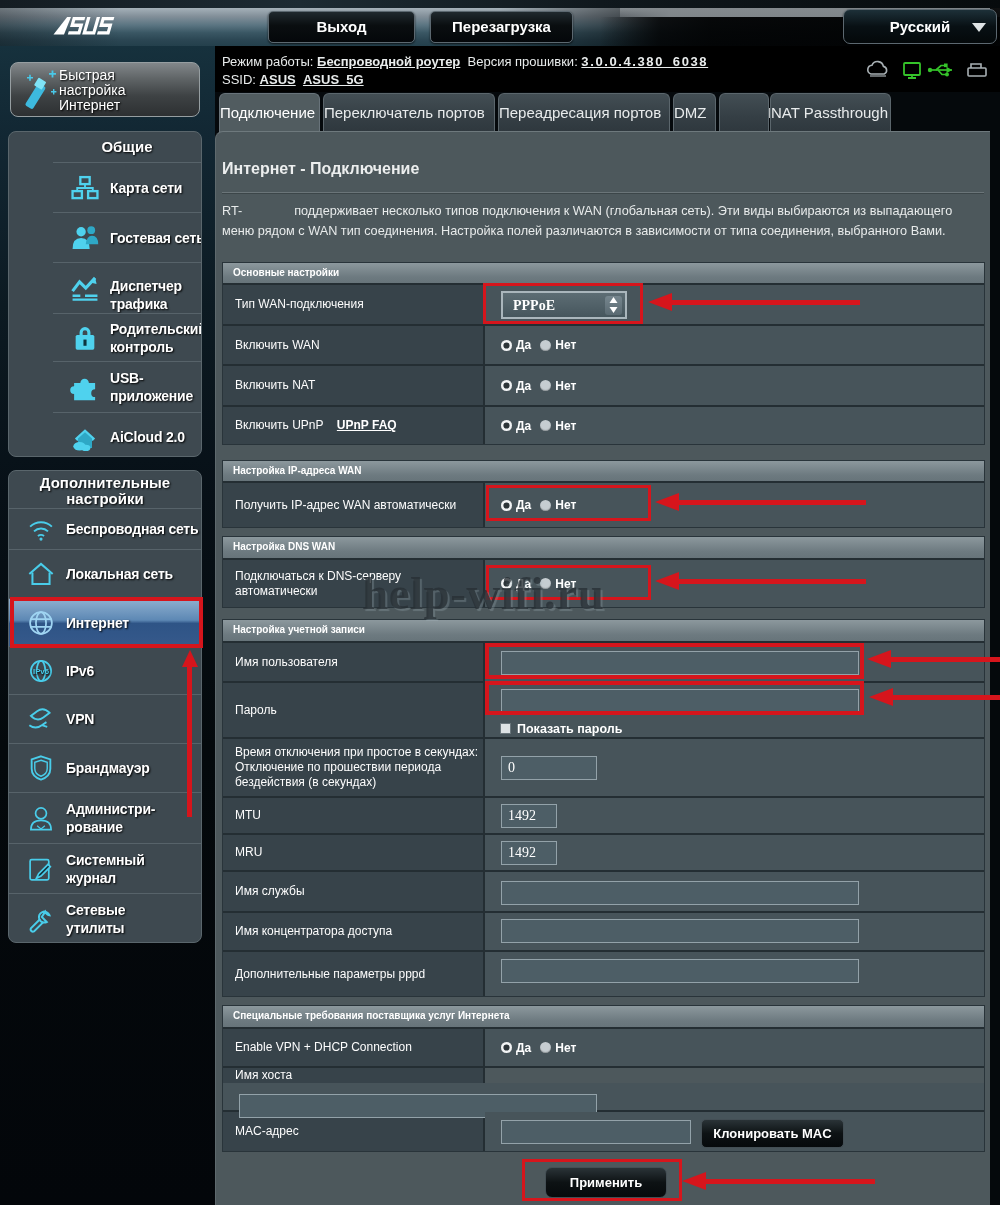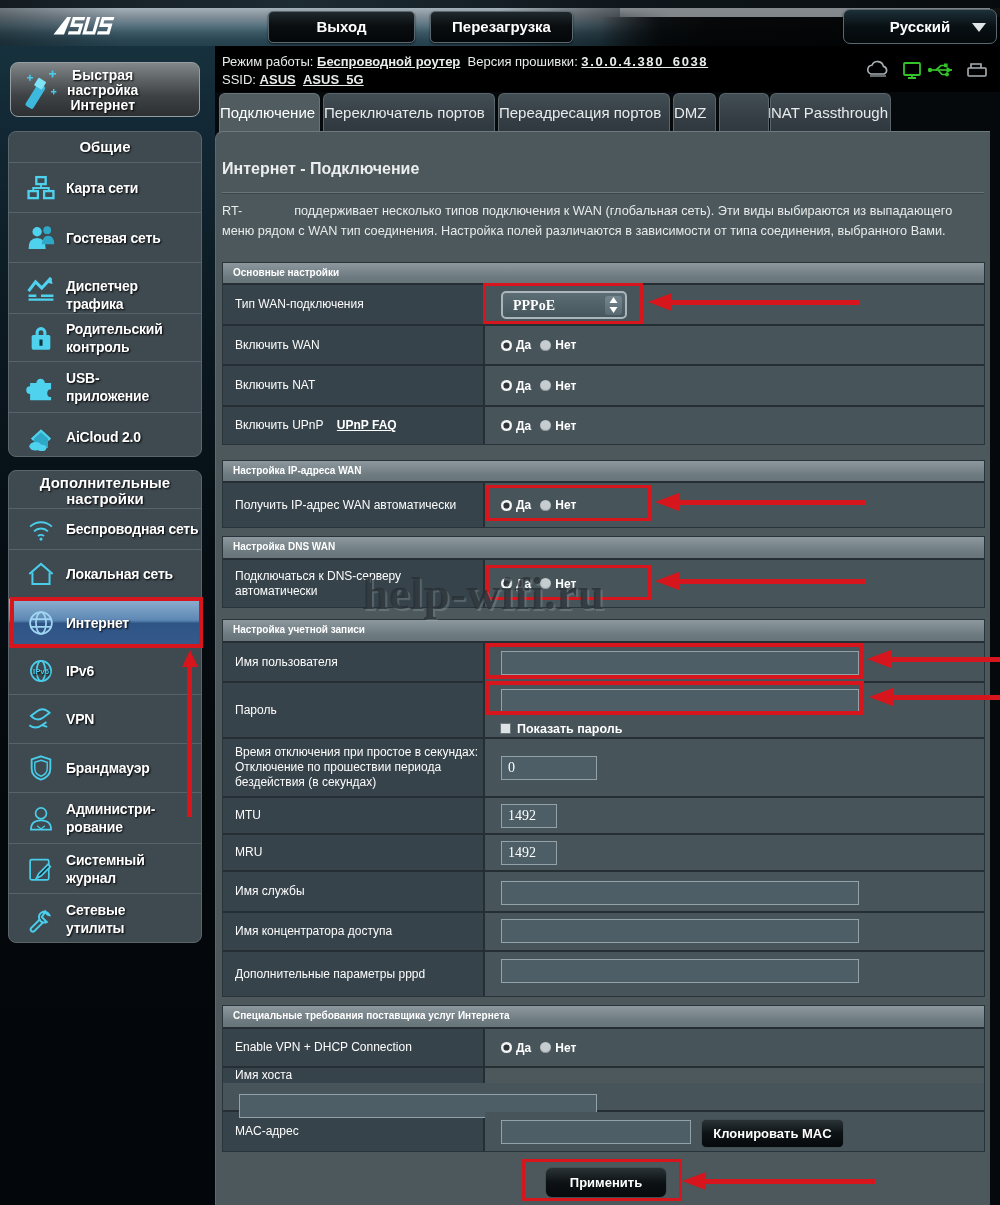--- a/index.html
+++ b/index.html
@@ -60,39 +60,39 @@
 
 .radios{position:absolute;left:16px;top:50%;transform:translateY(-50%);
   color:#fff;font-size:12px;font-weight:bold;white-space:nowrap;}
 .rad{display:inline-block;width:11px;height:11px;border-radius:50%;vertical-align:-1.5px;}
 .rad.on{background:#f2f4f5;box-shadow:inset 0 0 0 2.4px #f2f4f5, inset 0 0 0 6px #2c3438;}
 .rad.off{background:#c6cdd1;box-shadow:inset 0 -1px 1px rgba(0,0,0,.25);}
 .rlab{margin:0 9px 0 4px;}
 input.txt{position:absolute;background:#4d5e66;border:1px solid #93a2a9;color:#fff;
   font-family:"Liberation Serif",serif;font-size:14px;padding:0 6px;box-sizing:border-box;height:24px;}
 .sel{position:absolute;left:16px;top:6px;width:126px;height:28px;border:2px solid #aab6bc;
-  border-radius:5px;background:linear-gradient(180deg,#5d6d74,#46565d);color:#fff;
+  border-radius:0;background:linear-gradient(180deg,#5d6d74,#46565d);color:#fff;
   font-family:"Liberation Serif",serif;font-weight:bold;font-size:14px;line-height:25px;
   padding-left:10px;box-sizing:border-box;}
 .spin{position:absolute;right:7px;top:4px;width:9px;height:16px;}
 .spinbg{position:absolute;right:3px;top:3px;width:17px;height:19px;border-radius:3px;
   background:linear-gradient(180deg,#76868e,#5a6a72);}
 .cb{position:absolute;width:11px;height:11px;background:#dde2e4;border:1px solid #6a767c;
   box-sizing:border-box;}
 .btn-dark{position:absolute;background:linear-gradient(180deg,#2a3337,#0d1214 50%,#060a0c);
   border:1px solid #444f55;border-radius:5px;color:#fff;font-weight:bold;font-size:13px;
   text-align:center;font-family:"Liberation Sans",sans-serif;}
 a.flink{color:#fff;font-weight:bold;text-decoration:underline;}
 
 #sidebg{left:0;top:46px;width:215px;height:1159px;
   background:linear-gradient(180deg,#16313d 0px,#122733 90px,#0c1a22 260px,#071017 450px,#04090c 700px,#03060a 1159px);}
 #qis{left:10px;top:62px;width:190px;height:55px;border-radius:8px;
   background:linear-gradient(180deg,#82878a 0%,#5f6466 30%,#3e4244 62%,#2d3032 100%);
   border:1px solid #979fa0;border:1px solid #969ea1;box-sizing:border-box;}
-#qis .txt{position:absolute;left:56px;top:5px;color:#fff;font-weight:bold;font-size:14px;line-height:15px;text-shadow:1px 1px 2px #000;text-align:center;}
+#qis .txt{position:absolute;left:48px;top:5px;color:#fff;font-weight:normal;font-size:14px;line-height:15px;text-shadow:1px 1px 2px #000;}
 .spanel{position:absolute;left:8px;width:194px;background:#3e4950;border:1px solid #5a666c;
   border-radius:8px;box-sizing:border-box;overflow:hidden;}
 .shead{color:#fff;font-weight:bold;font-size:15px;text-align:center;
   text-shadow:1px 1px 2px #000;padding-top:6px;}
 .sitem{position:relative;border-top:1px solid #57636a;color:#fff;font-weight:bold;
   font-size:14px;text-shadow:1px 1px 2px #000;display:flex;align-items:center;}
 .sitem .ic{position:absolute;left:17px;top:50%;transform:translateY(-50%);width:30px;height:28px;}
 .sitem .st{margin-left:57px;line-height:18px;white-space:nowrap;letter-spacing:-0.2px;}
 #item-inet{background:linear-gradient(180deg,#8fb0d0 0%,#5d88b4 45%,#2e5486 52%,#36598b 100%);}
 
@@ -305,21 +305,21 @@
         <rect x="12" y="14" width="9" height="26" rx="2" transform="rotate(32 16 27)" fill="#3db9de"></rect>
         <rect x="17" y="10" width="9" height="9" rx="1" transform="rotate(32 21 14)" fill="#7fe3f7"></rect>
         <path d="M8 8 l2.2 0 l0 -2.2 l1.6 0 l0 2.2 l2.2 0 l0 1.6 l-2.2 0 l0 2.2 l-1.6 0 l0 -2.2 l-2.2 0 Z"></path>
         <path d="M30 4 l2.6 0 l0 -2.6 l1.8 0 l0 2.6 l2.6 0 l0 1.8 l-2.6 0 l0 2.6 l-1.8 0 l0 -2.6 l-2.6 0 Z"></path>
         <path d="M32 22 l2 0 l0 -2 l1.4 0 l0 2 l2 0 l0 1.4 l-2 0 l0 2 l-1.4 0 l0 -2 l-2 0 Z"></path>
       </g>
     </svg>
     <div class="txt">Быстрая<br>настройка<br>Интернет</div>
   </div>
 
-  <div class="spanel" style="top:131px;height:326px;">
+  <div class="spanel" style="top:131px;height:326px;padding-left:44px;">
     <div class="shead" style="height:24px;">Общие</div>
     <div class="sitem" style="height:49px;">
         <svg class="ic" viewBox="0 0 38 36">
           <g fill="none" stroke="#4fd2ee" stroke-width="3">
             <rect x="13" y="4" width="12" height="9"></rect>
             <rect x="3" y="22" width="12" height="9"></rect>
             <rect x="23" y="22" width="12" height="9"></rect>
             <path d="M19 13 v5 M9 22 v-4 h20 v4" stroke-width="2.4"></path>
           </g>
         </svg>

